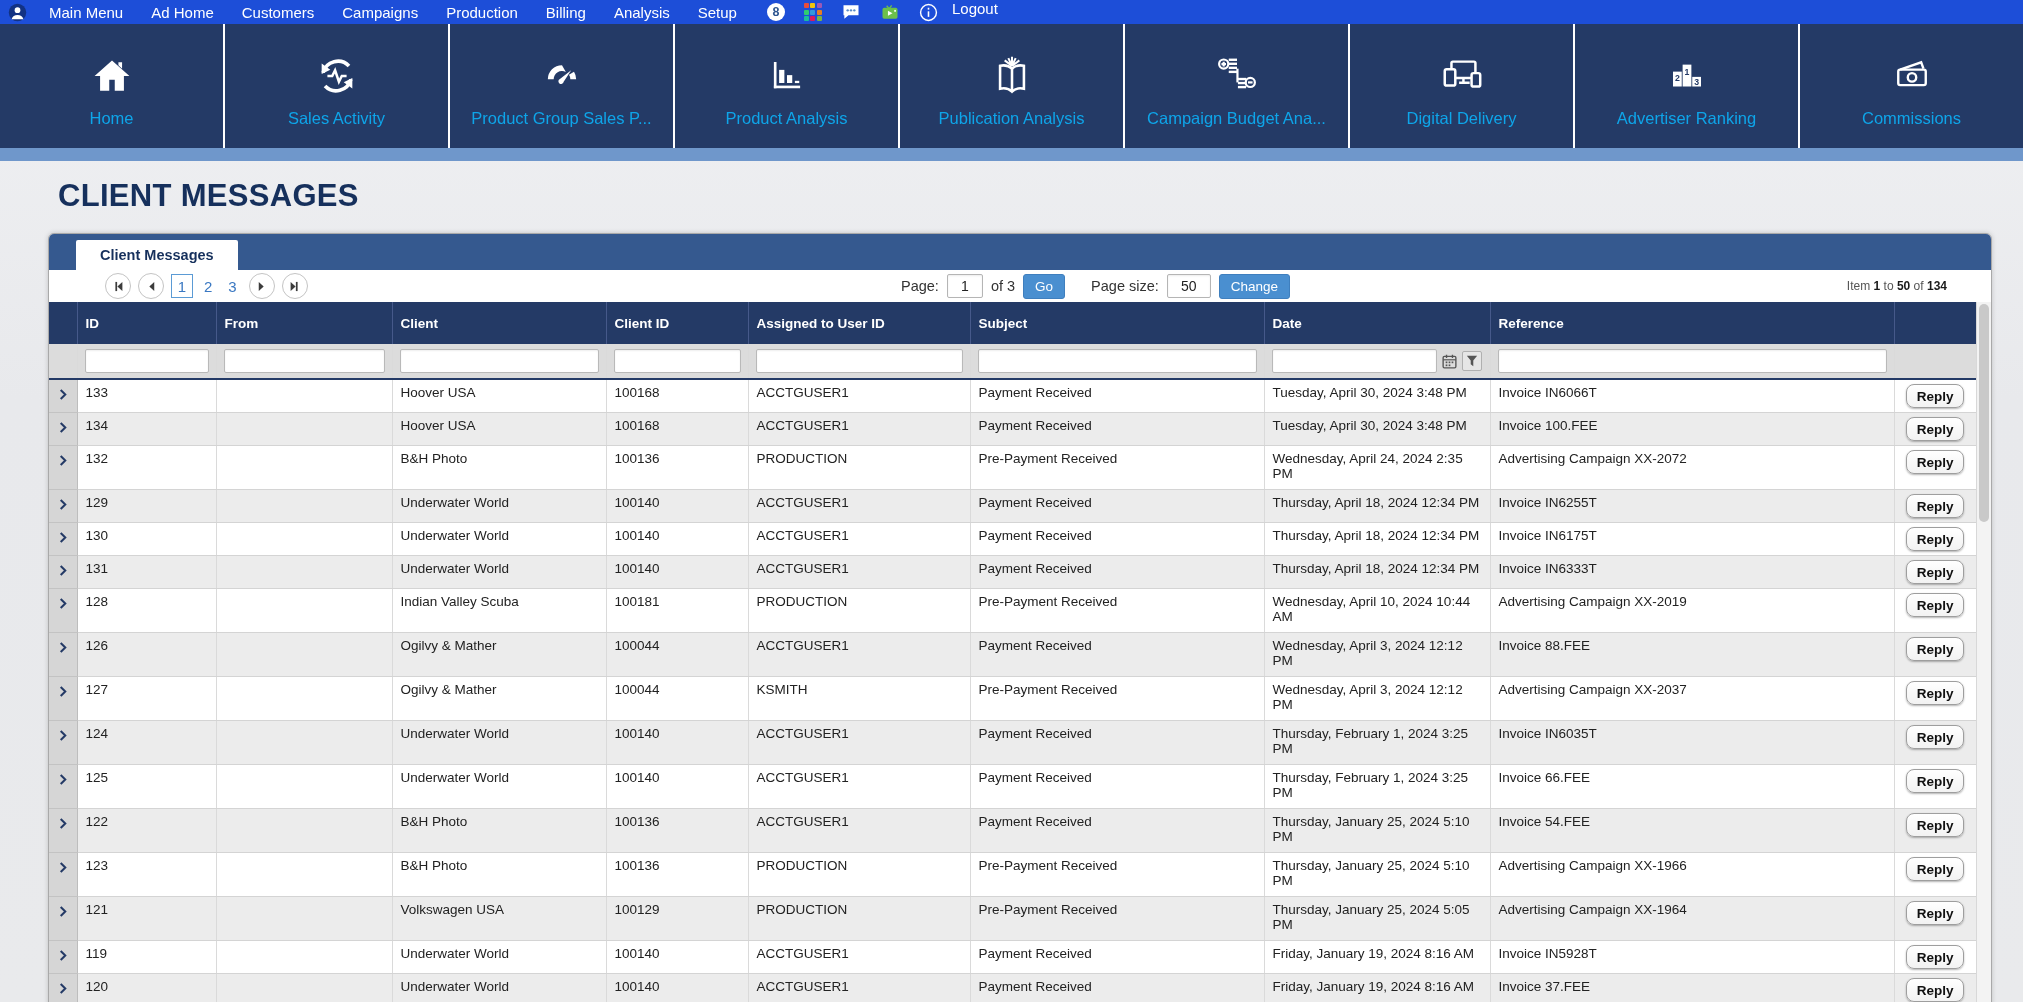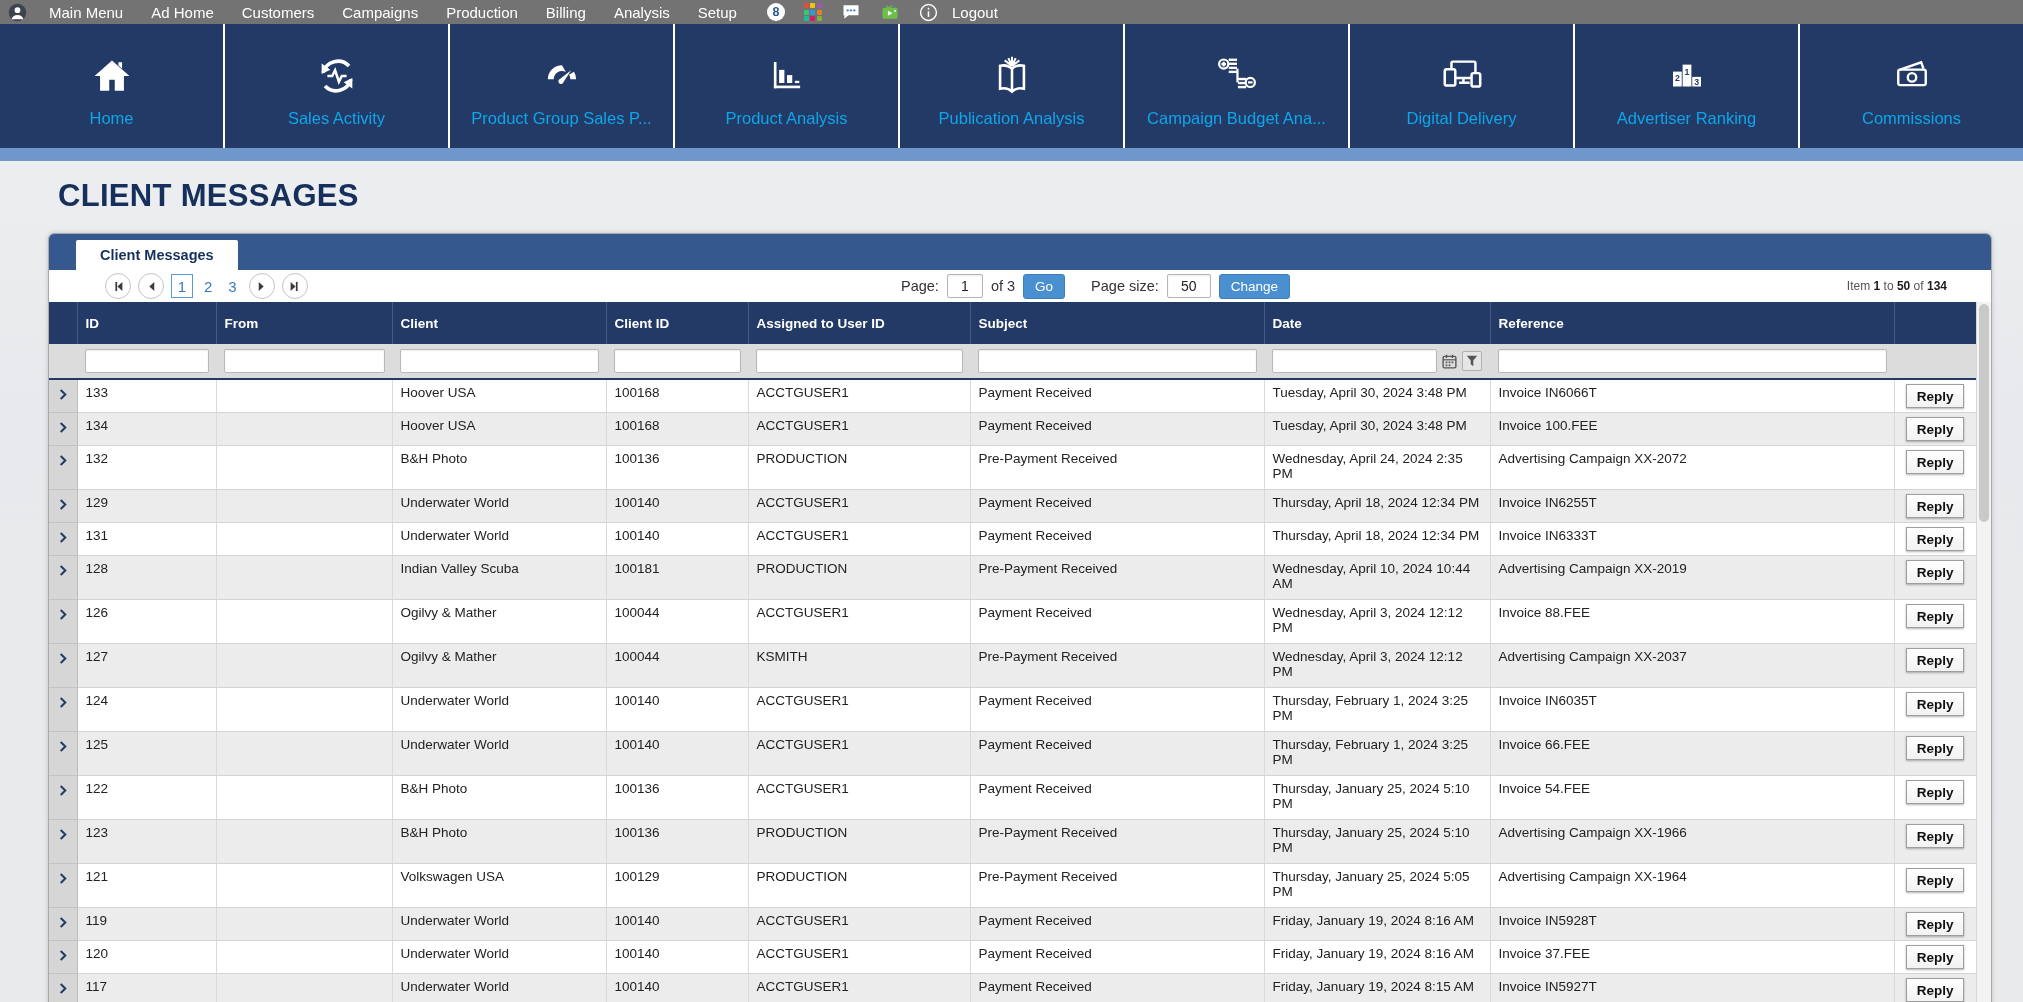--- a/index.html
+++ b/index.html
@@ -1,20 +1,20 @@
 <!DOCTYPE html>
 <html><head>
 <meta charset="utf-8">
 <style>
   * { box-sizing: border-box; margin: 0; padding: 0; }
   html,body { width:2023px; height:1002px; overflow:hidden; }
   body { font-family:"Liberation Sans", sans-serif; background:linear-gradient(180deg,#f0f1f3 0%,#e8e9ec 40%,#e9eaec 100%); }
 
   
-  .topbar { height:24px; background:#737373; display:flex; align-items:center; padding-left:8px; color:#fff; }
+  .topbar { height:24px; background:#1d4ed8; display:flex; padding-left:8px; color:#fff; }
   .topbar .avatar { margin-right:8px; display:flex; align-items:center; cursor:pointer; }
   .menu-items { display:flex; align-items:center; }
   .menu-item { font-size:15px; padding:0 14px; cursor:pointer; white-space:nowrap; }
   .topbar-icons { display:flex; align-items:center; margin-left:16px; gap:19px; }
   .badge-circle { width:18px; height:18px; border-radius:50%; background:#fff; color:#2e5691; font-weight:bold; font-size:12.5px; display:flex; align-items:center; justify-content:center; }
   .apps-grid { display:grid; grid-template-columns:repeat(3,5px); grid-auto-rows:5px; gap:1.5px; cursor:pointer; }
   .apps-grid i { display:block; border-radius:1px; }
   .apps-grid i:nth-child(1){background:#e74c3c}.apps-grid i:nth-child(2){background:#f1c40f}
   .apps-grid i:nth-child(3){background:#9b59b6}.apps-grid i:nth-child(4){background:#2ecc71}
   .apps-grid i:nth-child(5){background:#3498db}.apps-grid i:nth-child(6){background:#e67e22}
@@ -61,21 +61,21 @@
   .filter-row td { background:#dcdcdc; padding:5px 7px; border-bottom:2px solid #243a66; height:34px; }
   .filter-input { width:100%; height:24px; border:1px solid #b9b9b9; border-radius:2px; box-shadow:inset 0 1px 2px rgba(0,0,0,.07); padding:0 6px; font-size:13.5px; font-family:"Liberation Sans",sans-serif; }
   .date-filter { display:flex; align-items:center; gap:4px; }
   .date-filter .filter-input { width:calc(100% - 46px); }
   .icon-btn { display:flex; align-items:center; justify-content:center; cursor:pointer; }
   .funnel-btn { width:20px; height:20px; border:1px solid #b0b0b0; border-radius:2px; background:#e6e6e6; }
   tbody td { font-size:13.5px; color:#222; padding:5px 8px 8px; border-right:1px solid #dadada; border-bottom:1px solid #d4d4d4; vertical-align:top; line-height:15px; }
   tbody tr:nth-child(even) { background:#ececec; }
   td.expander { background:#d6d6d6; border-right:1px solid #bdbdbd; border-bottom:1px solid #c3c3c3; text-align:center; padding:8px 0 0; cursor:pointer; }
   td.reply-cell { text-align:center; padding:4px 4px; border-right:none; }
-  .reply-btn { width:58px; height:24px; background:linear-gradient(#fff,#f2f2f2); border:1px solid #9e9e9e; border-radius:0; font-weight:bold; font-size:13.5px; color:#111; box-shadow:0 1px 2px rgba(0,0,0,.3); cursor:pointer; font-family:"Liberation Sans",sans-serif; }
+  .reply-btn { width:58px; height:24px; background:linear-gradient(#fff,#f2f2f2); border:1px solid #9e9e9e; border-radius:8px; font-weight:bold; font-size:13.5px; color:#111; box-shadow:0 1px 2px rgba(0,0,0,.3); cursor:pointer; font-family:"Liberation Sans",sans-serif; }
   
   .vscroll { position:absolute; top:0; right:0; bottom:0; width:15px; background:#f3f3f3; border-left:1px solid #d8d8d8; }
   .vthumb { position:absolute; top:2px; left:2px; right:2px; height:218px; background:#c9c9c9; border-radius:7px; cursor:pointer; }
 </style>
 </head>
 <body>
 
 <div class="topbar">
   <span class="avatar">
     <svg viewBox="0 0 24 24" width="19" height="19">
@@ -443,20 +443,34 @@
             <td>ACCTGUSER1</td>
             <td>Payment Received</td>
             <td>Thursday, April 18, 2024 12:34 PM</td>
             <td>Invoice IN6255T</td>
             <td class="reply-cell"><button class="reply-btn">Reply</button></td>
           </tr>
           <tr>
             <td class="expander"><svg width="8" height="11" viewBox="0 0 8 12">
                 <path fill="none" stroke="#243a66" stroke-width="2.2" d="M1.5 1l5 5-5 5"></path>
               </svg></td>
+            <td>130</td>
+            <td></td>
+            <td>Underwater World</td>
+            <td>100140</td>
+            <td>ACCTGUSER1</td>
+            <td>Payment Received</td>
+            <td>Thursday, April 18, 2024 12:34 PM</td>
+            <td>Invoice IN6175T</td>
+            <td class="reply-cell"><button class="reply-btn">Reply</button></td>
+          </tr>
+          <tr>
+            <td class="expander"><svg width="8" height="11" viewBox="0 0 8 12">
+                <path fill="none" stroke="#243a66" stroke-width="2.2" d="M1.5 1l5 5-5 5"></path>
+              </svg></td>
             <td>131</td>
             <td></td>
             <td>Underwater World</td>
             <td>100140</td>
             <td>ACCTGUSER1</td>
             <td>Payment Received</td>
             <td>Thursday, April 18, 2024 12:34 PM</td>
             <td>Invoice IN6333T</td>
             <td class="reply-cell"><button class="reply-btn">Reply</button></td>
           </tr>

